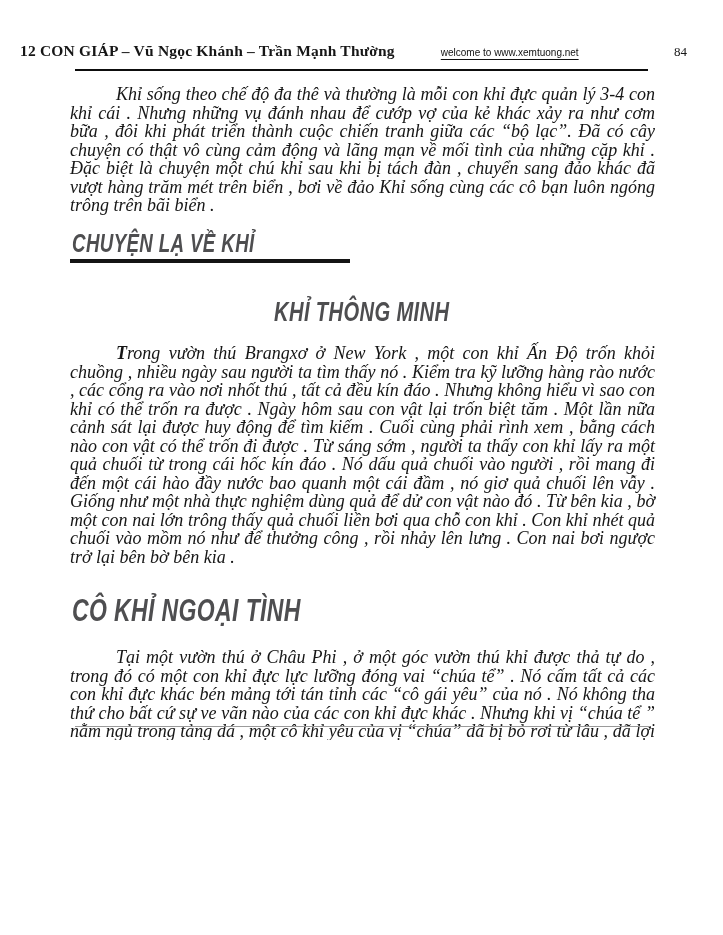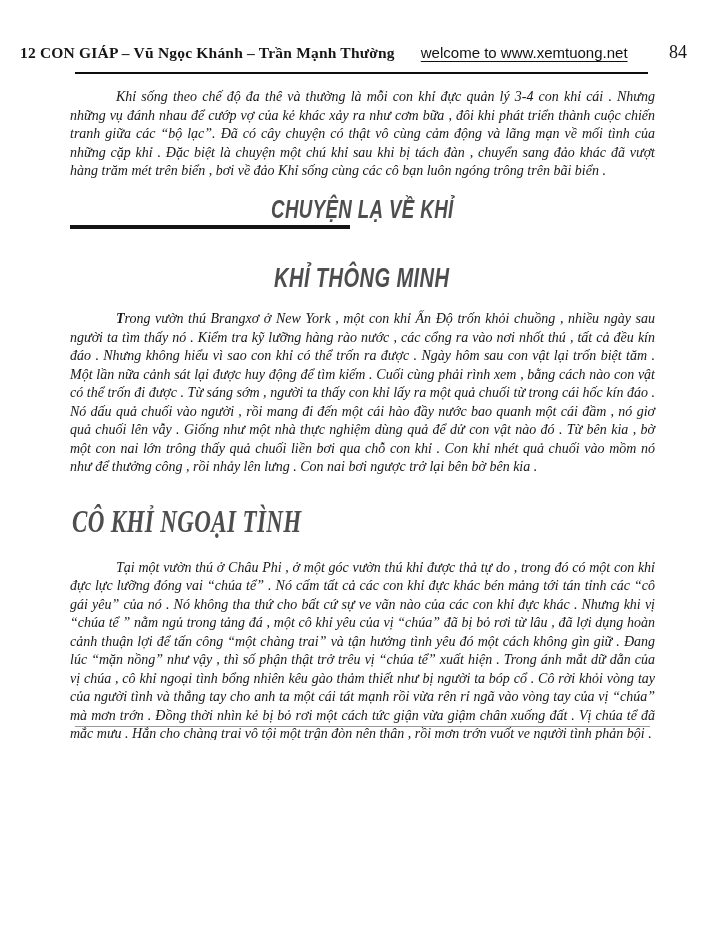--- a/index.html
+++ b/index.html
@@ -20,45 +20,45 @@
   }
   .hdr-title{
     font-family:"Liberation Serif", serif;
     font-weight:bold;
     font-size:15.5px;
     letter-spacing:.2px;
     flex:0 0 auto;
   }
   .hdr-link{
     font-family:"Liberation Sans", sans-serif;
-    font-size:15px;
+    font-size:10px;
     color:#111;
     text-decoration:underline;
     text-underline-offset:3px;
-    margin-left:26px;
+    margin-left:46px;
     flex:0 0 auto;
     cursor:pointer;
     text-align:center;
   }
   .hdr-page{
     font-family:"Liberation Serif", serif;
-    font-size:18px;
+    font-size:13px;
     margin-left:auto;
     padding-right:18px;
     text-align:right;
   }
   .hdr-rule{
     height:2px;background:#0d0d0d;
     margin:9px 75px 0 75px;
   }
   
   .para{
     margin:0 68px 0 70px;
     font-style:italic;
-    font-size:14px;
+    font-size:18px;
     line-height:18.5px;
     text-align:justify;
     text-indent:46px;
   }
   .para.first{margin-top:14px;}
   .para .lead{font-weight:bold;}
   
   .disp{
     font-family:"Liberation Sans", sans-serif;
     font-weight:bold;
@@ -84,21 +84,20 @@
   }
   .story-head-center{
     margin-top:35px;
     text-align:center;
     font-size:28px;
   }
   .story-head-center .squeeze{transform-origin:center center;}
   .story-head-left{
     margin:28px 0 0 72px;
     font-size:32px;
-    font-family:Liberation Serif, serif;
   }
   .p3{margin-top:16px;}
   .p4{margin-top:22px;}
   
   .ftr-rule{
     position:absolute;
     left:75px;right:73px;bottom:13px;
     height:1px;background:#9a9a9a;
   }
 </style>
@@ -111,21 +110,21 @@
     <span class="hdr-title">12 CON GIÁP – Vũ Ngọc Khánh – Trần Mạnh Thường</span>
     <a class="hdr-link">welcome to www.xemtuong.net</a>
     <span class="hdr-page">84</span>
   </header>
   <div class="hdr-rule"></div>
 
   <main>
     <p class="para first">Khỉ sống theo chế độ đa thê và thường là mỗi con khỉ đực quản lý 3-4 con khỉ cái . Nhưng những vụ đánh nhau để cướp vợ của kẻ khác xảy ra như cơm bữa , đôi khi phát triển thành cuộc chiến tranh giữa các “bộ lạc”. Đã có cây chuyện có thật vô cùng cảm động và lãng mạn về mối tình  của những cặp khỉ  . Đặc biệt là chuyện một chú khỉ sau khi bị tách đàn , chuyển sang đảo khác đã vượt hàng trăm mét trên biển , bơi về đảo Khỉ sống cùng các cô bạn luôn ngóng trông trên bãi biển .</p>
 
 
-    <h2 class="disp section-head" style="color: rgb(78, 78, 80); text-align: center;"><span class="squeeze">CHUYỆN LẠ VỀ KHỈ</span></h2>
+    <h2 class="disp section-head" style="color: rgb(78, 78, 80);"><span class="squeeze">CHUYỆN LẠ VỀ KHỈ</span></h2>
     <div class="section-rule" style="background: rgb(20, 20, 20);"></div>
 
     <h1 class="disp story-head-center" style="color: rgb(78, 78, 80); text-align: center;"><span class="squeeze">KHỈ THÔNG MINH</span></h1>
 
     <p class="para p3"><span class="lead">T</span><span>rong vườn thú Brangxơ ở New York , một con khỉ Ấn Độ trốn khỏi chuồng , nhiều ngày sau người ta tìm thấy nó . Kiểm tra kỹ lưỡng hàng rào nước , các cổng ra vào nơi nhốt thú , tất cả đều kín đáo . Nhưng không hiểu vì sao con khỉ có thể trốn ra được . Ngày hôm sau con vật lại trốn biệt tăm . Một lần nữa cảnh sát lại được huy động để tìm kiếm . Cuối cùng phải rình xem , bằng cách nào con vật có thể trốn đi được . Từ sáng sớm , người ta thấy con khỉ lấy ra một quả chuối từ trong cái hốc kín đáo . Nó dấu quả chuối vào người , rồi mang đi đến một cái hào đầy nước bao quanh một cái đầm , nó giơ quả chuối lên vẫy . Giống như một nhà thực nghiệm dùng quả để dử con vật nào đó . Từ bên kia , bờ một con nai lớn trông thấy quả chuối liền bơi qua chỗ con khỉ . Con khỉ nhét quả chuối vào mồm nó như để thưởng công , rồi nhảy lên lưng . Con nai bơi ngược trở lại bên bờ bên kia .</span></p>
 
     <h1 class="disp story-head-left" style="color: rgb(78, 78, 80);"><span class="squeeze">CÔ KHỈ NGOẠI TÌNH</span></h1>
 
     <p class="para p4">Tại một vườn thú ở Châu Phi , ở một góc vườn thú khỉ được thả tự do , trong đó có một con khỉ đực lực lưỡng đóng vai “chúa tể” . Nó cấm tất cả các con khỉ đực khác bén mảng tới tán tỉnh các “cô gái yêu” của nó . Nó không tha thứ cho bất cứ sự ve vãn nào của các con khỉ đực khác . Nhưng khi vị “chúa tể ” nằm ngủ trong tảng đá , một cô khỉ yêu của vị “chúa” đã bị bỏ rơi từ lâu , đã lợi dụng hoàn cảnh thuận lợi để tấn công “một chàng trai” và tận hưởng tình yêu đó một cách không gìn giữ . Đang lúc “mặn nồng” như vậy , thì số phận thật trở trêu vị “chúa tể” xuất hiện . Trong ánh mắt dữ dằn của vị chúa , cô khỉ ngoại tình bổng nhiên kêu gào thảm thiết như bị người ta bóp cổ . Cô rời khỏi vòng tay của người tình và thẳng tay cho anh ta một cái tát mạnh rồi vừa rên rỉ ngã vào vòng tay của vị “chúa” mà mơn trớn . Đồng thời nhìn kẻ bị bỏ rơi một cách tức giận vừa giậm chân xuống đất . Vị chúa tể đã mắc mưu  . Hắn cho chàng trai vô tội một trận đòn nên thân , rồi mơn trớn vuốt ve người tình phản bội .</p>
   </main>

